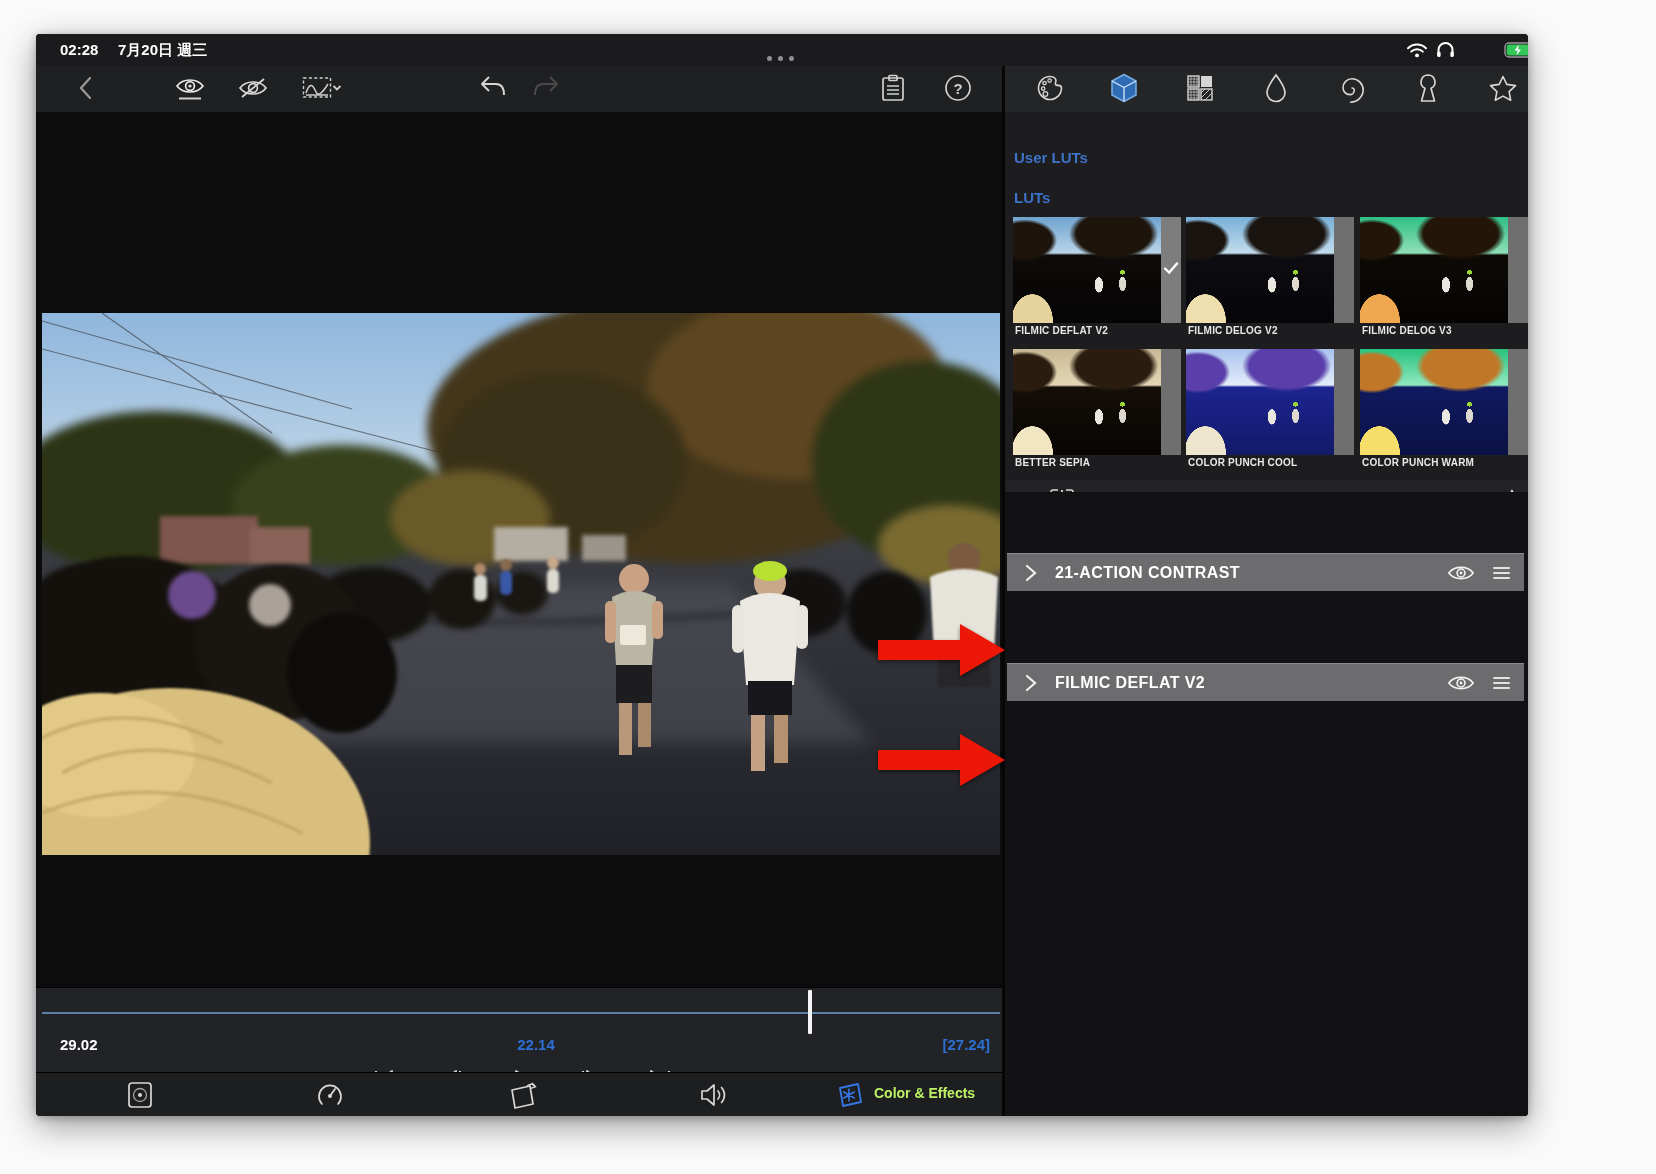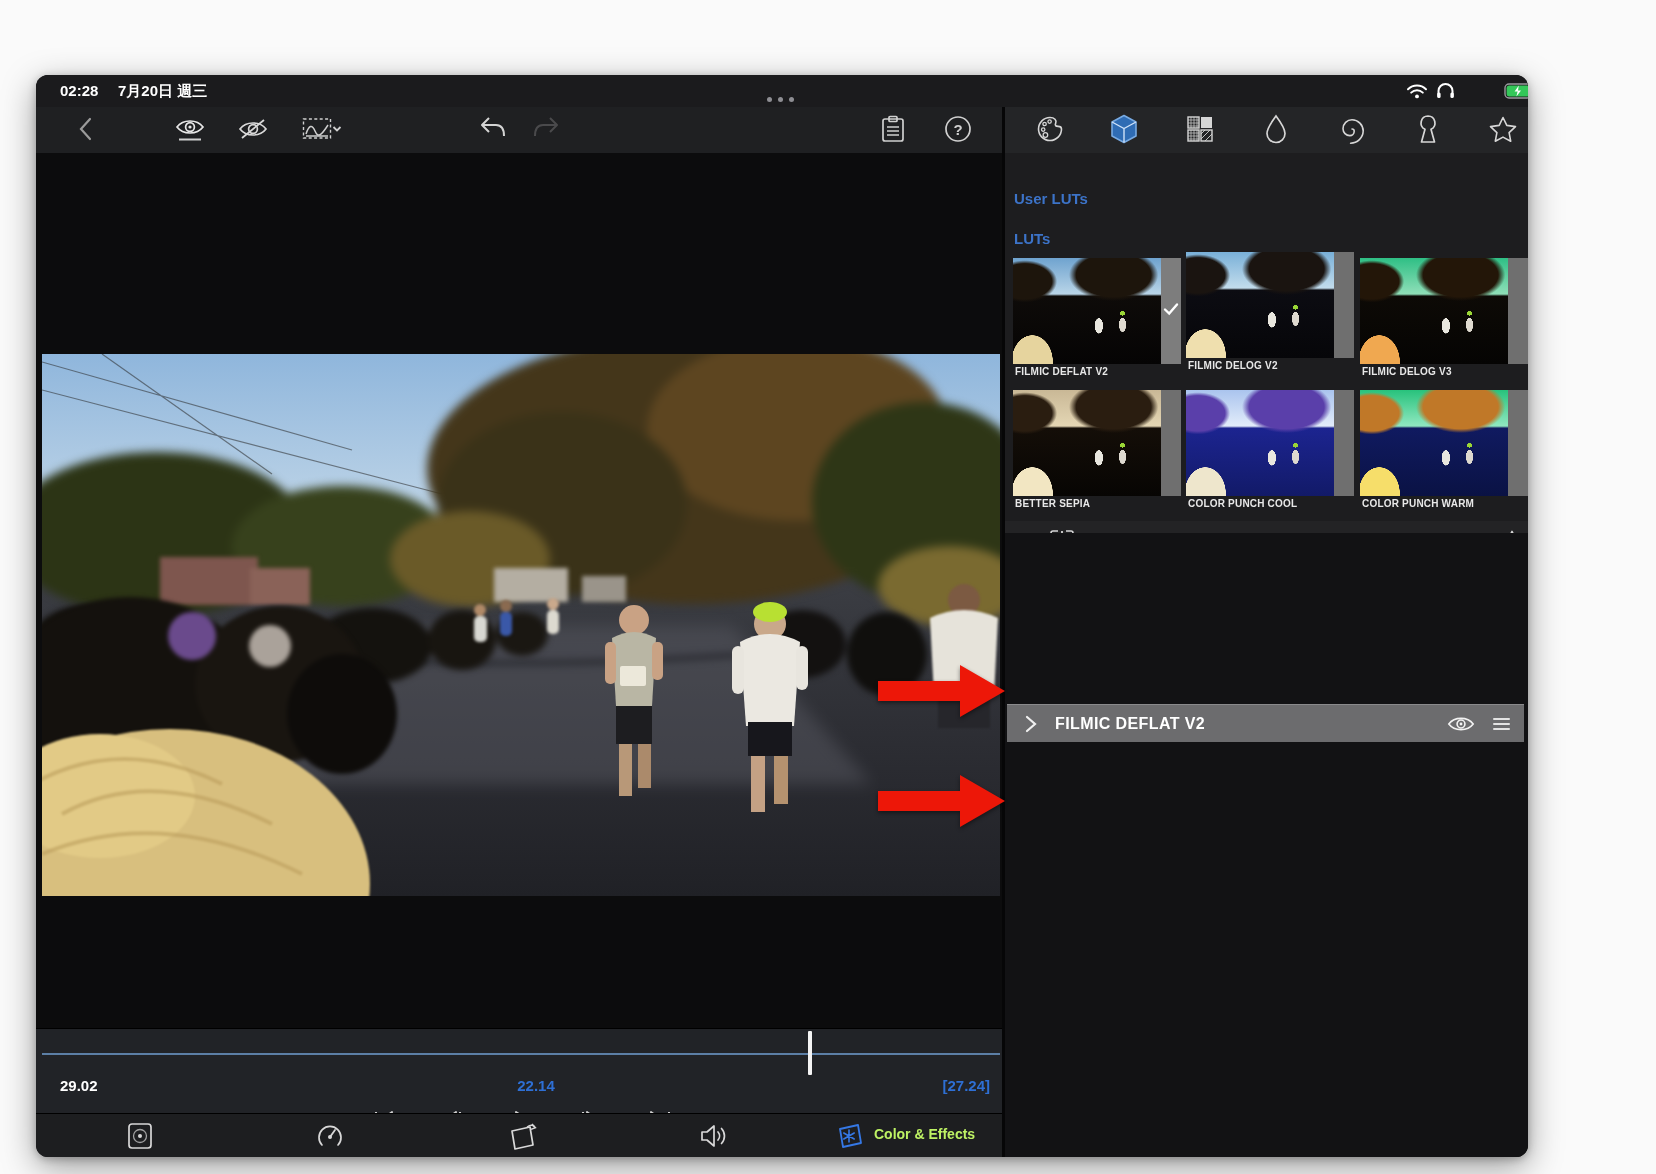--- a/index.html
+++ b/index.html
@@ -1,19 +1,19 @@
 <!DOCTYPE html>
 <html><head>
 <meta charset="utf-8">
 <style>
   html,body{margin:0;padding:0;background:#fafafa;width:1656px;height:1174px;overflow:hidden;
     font-family:"Liberation Sans","DejaVu Sans",sans-serif;-webkit-font-smoothing:antialiased;}
   .abs{position:absolute;}
   #window{position:absolute;left:36px;top:34px;width:1492px;height:1082px;background:#0e0e0f;
-    border-radius:12px;box-shadow:0 10px 34px rgba(0,0,0,.38),0 2px 8px rgba(0,0,0,.25);overflow:hidden;margin-top:41px;}
+    border-radius:4px;box-shadow:0 10px 34px rgba(0,0,0,.38),0 2px 8px rgba(0,0,0,.25);overflow:hidden;}
   
   .statusbar{left:0;top:0;width:100%;height:32px;background:#1b1b1d;}
   .status-text{color:#fff;font-size:15px;font-weight:bold;}
   .mt-dots span{display:inline-block;width:5px;height:5px;border-radius:50%;background:#8e8e93;margin:0 3px;}
   
   .toolbar{left:0;top:32px;width:966px;height:46px;background:#1f2022;border-bottom:1px solid #000;}
   .rtoolbar{left:969px;top:32px;width:523px;height:46px;background:#242527;border-bottom:1px solid #000;}
   .divider{left:966px;top:32px;width:3px;height:1050px;background:#060607;}
   .tbtn{position:absolute;width:34px;height:34px;top:5px;display:flex;align-items:center;justify-content:center;}
   .icon svg{display:block;}
@@ -238,21 +238,21 @@
       <div class="lutstrip" style="background:#7d7d7d;">
         <span class="icon abs" style="left:2px;top:44px;">
             <svg width="16" height="14" viewBox="0 0 16 14">
               <path d="M2 7.5 6.2 11.6 14 2.5" fill="none" stroke="#fff" stroke-width="2.4" stroke-linecap="round"></path>
             </svg>
           </span>
       </div>
       <div class="lutthumb v-deflat"></div>
       <div class="lutname">FILMIC DEFLAT V2</div>
     </div>
-    <div class="lutcell" style="left:181px;top:99px;">
+    <div class="lutcell" style="left:181px;top:105px;">
       <div class="lutstrip"></div>
       <div class="lutthumb v-delog2"></div>
       <div class="lutname">FILMIC DELOG V2</div>
     </div>
     <div class="lutcell" style="left:355px;top:105px;">
       <div class="lutstrip"></div>
       <div class="lutthumb v-delog3"></div>
       <div class="lutname">FILMIC DELOG V3</div>
     </div>
 
@@ -308,20 +308,40 @@
             <svg width="28" height="27" viewBox="0 0 30 29">
               <path d="M15 2.5l3.8 7.9 8.7 1.2-6.4 6 1.6 8.6L15 22.1l-7.7 4.1 1.6-8.6-6.4-6 8.7-1.2Z" fill="none" stroke="#d6d6d6" stroke-width="1.6" stroke-linejoin="round"></path>
               <path d="M15 12v6M12 15h6" stroke="#d6d6d6" stroke-width="1.4"></path>
             </svg>
           </span>
       </div>
     </div>
   </div>
 
   <div class="abs layers-area">
+    <div class="layer-row" style="top:61px;">
+      <span class="icon" style="margin-left:16px;">
+          <svg width="16" height="20" viewBox="0 0 16 20">
+            <path d="M4 3l8 7-8 7" fill="none" stroke="#f0f0f0" stroke-width="2.2" stroke-linecap="round"></path>
+          </svg>
+        </span>
+      <span class="layer-label" style="margin-left:16px;">21-ACTION CONTRAST</span>
+      <span class="icon" style="position:absolute;right:48px;">
+          <svg width="30" height="22" viewBox="0 0 32 22">
+            <path d="M3 11C9 3 23 3 29 11 23 19 9 19 3 11Z" fill="none" stroke="#f2f2f2" stroke-width="1.7"></path>
+            <circle cx="16" cy="11" r="4.2" fill="none" stroke="#f2f2f2" stroke-width="1.7"></circle>
+            <circle cx="16" cy="11" r="1.5" fill="#f2f2f2"></circle>
+          </svg>
+        </span>
+      <span class="hamb" style="position:absolute;right:14px;">
+          <span></span>
+          <span></span>
+          <span></span>
+        </span>
+    </div>
     <div class="layer-row" style="top:171px;">
       <span class="icon" style="margin-left:16px;">
           <svg width="16" height="20" viewBox="0 0 16 20">
             <path d="M4 3l8 7-8 7" fill="none" stroke="#f0f0f0" stroke-width="2.2" stroke-linecap="round"></path>
           </svg>
         </span>
       <span class="layer-label" style="margin-left:16px;">FILMIC DEFLAT V2</span>
       <span class="icon" style="position:absolute;right:48px;">
           <svg width="30" height="22" viewBox="0 0 32 22">
             <path d="M3 11C9 3 23 3 29 11 23 19 9 19 3 11Z" fill="none" stroke="#f2f2f2" stroke-width="1.7"></path>

